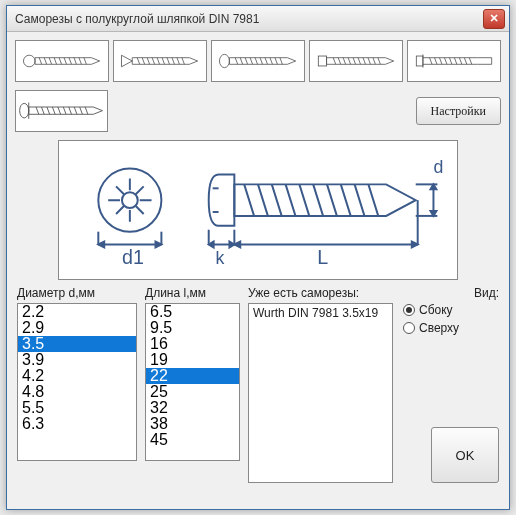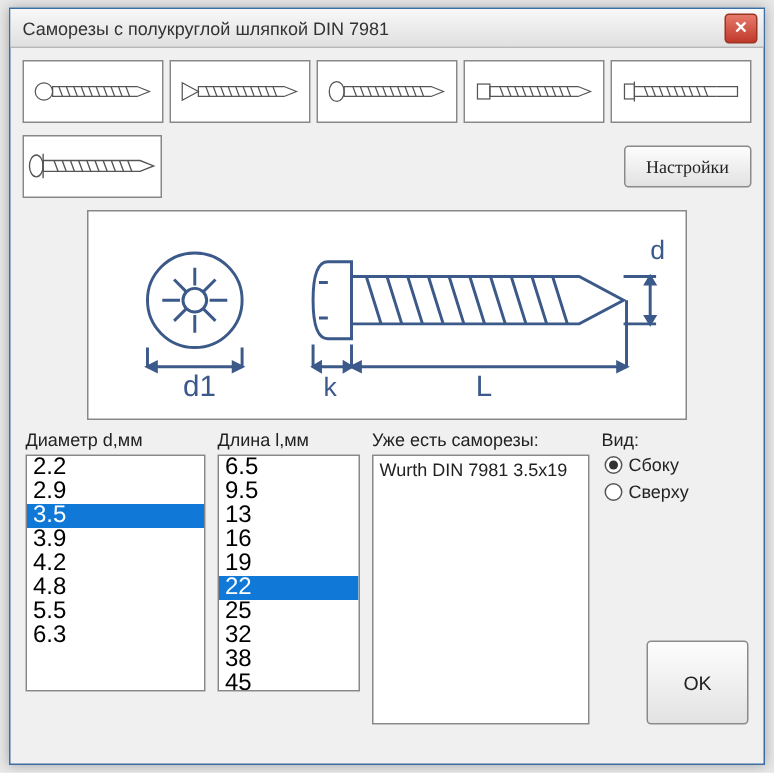--- a/index.html
+++ b/index.html
@@ -66,21 +66,21 @@
     display:flex; align-items:center; justify-content:center;
   }
   .diagram svg { width:100%; height:100%; }
   .cols {
     display:flex; gap:8px; padding:0 2px;
   }
   .col { flex:1; min-width:0; }
   .col.diam { flex:0 0 120px; }
   .col.len  { flex:0 0 95px; }
   .col.exist{ flex:0 0 145px; }
-  .col.right{ flex:1; display:flex; flex-direction:column; }
+  .col.right{ flex:1; display:flex; flex-direction:column;text-align:right; }
   .col-label { font-size:12px; color:#222; margin-bottom:3px; white-space:nowrap; }
   .listbox {
     border:1px solid #888; background:#fff; height:158px;
     overflow:hidden; font-size:16px;
   }
   .listbox .item { padding:1px 4px; line-height:14px; }
   .listbox .item.selected { background:#1078d7; color:#fff; }
   .exist-box {
     border:1px solid #888; background:#fff; height:180px;
     padding:2px 4px; font-size:12px; color:#222;
@@ -224,21 +224,20 @@
             <div class="item">5.5</div>
             <div class="item">6.3</div>
           </div>
       </div>
 
       <div class="col len">
         <div class="col-label">Длина l,мм</div>
         <div class="listbox" id="len-list">
             <div class="item">6.5</div>
             <div class="item">9.5</div>
-            <div class="item">13</div>
             <div class="item">16</div>
             <div class="item">19</div>
             <div class="item selected">22</div>
             <div class="item">25</div>
             <div class="item">32</div>
             <div class="item">38</div>
             <div class="item">45</div>
           </div>
       </div>
 

